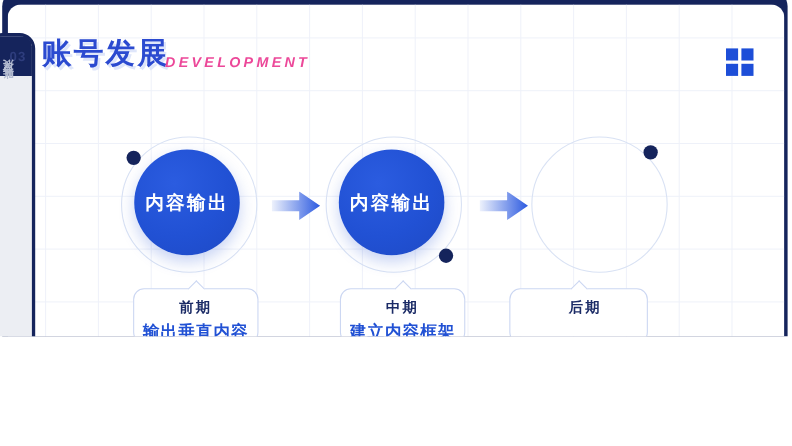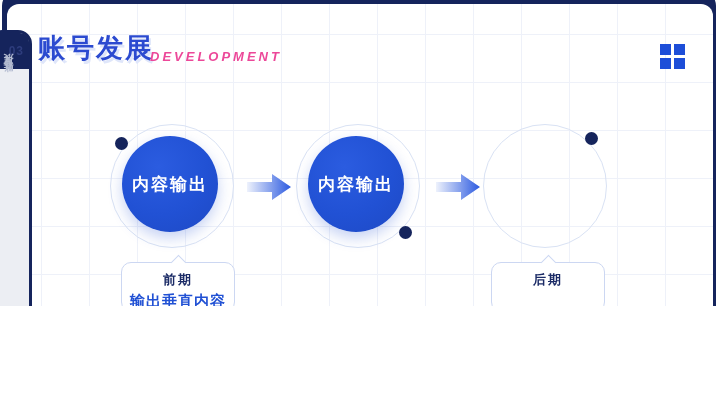--- a/index.html
+++ b/index.html
@@ -52,21 +52,21 @@
   .dot{position:absolute;width:13px;height:13px;border-radius:50%;background:#15245c;}
   .s0 .dot{left:5px;top:13px;} .s1 .dot{left:103px;top:102px;} .s2 .dot{left:102px;top:8px;}
 
   
   .arrow{position:absolute;top:174px;width:44px;height:26px;z-index:2;}
   .arrow.a0{left:247px;} .arrow.a1{left:436px;}
 
   
   .bubble{position:absolute;top:262px;width:112px;height:48px;z-index:2;background:#ffffff;
           border:1.5px solid #ccd7f2;border-radius:10px;text-align:center;}
-  .bubble.b0{left:121px;} .bubble.b1{left:309px;} .bubble.b2{left:491px;}
+  .bubble.b0{left:121px;} .bubble.b1{left:309px;} .bubble.b2{left:463px;padding-left:12px;}
   .pointer{position:absolute;top:-6px;left:50%;margin-left:-5px;width:10px;height:10px;
            background:#ffffff;border-left:1.5px solid #ccd7f2;border-top:1.5px solid #ccd7f2;
            transform:rotate(45deg);}
   .phase{margin-top:8px;font-size:13px;font-weight:800;color:#1b2b66;letter-spacing:2px;}
   .desc{margin-top:3px;font-size:15px;font-weight:800;color:#2151d4;letter-spacing:1px;}
 </style>
 </head>
 <body>
 
 <div class="slide">
@@ -129,18 +129,23 @@
       </linearGradient>
     </defs>
     <polygon points="0,8 25,8 25,0 44,13 25,26 25,18 0,18" fill="url(#ag1)"></polygon>
   </svg>
 
   <div class="bubble b0">
     <div class="pointer"></div>
     <div class="phase">前期</div>
     <div class="desc">输出垂直内容</div>
   </div>
+  <div class="bubble b1">
+    <div class="pointer"></div>
+    <div class="phase">中期</div>
+    <div class="desc">建立内容框架</div>
+  </div>
   <div class="bubble b2">
     <div class="pointer"></div>
     <div class="phase">后期</div>
   </div>
 
 </div>
 
 </body></html>

